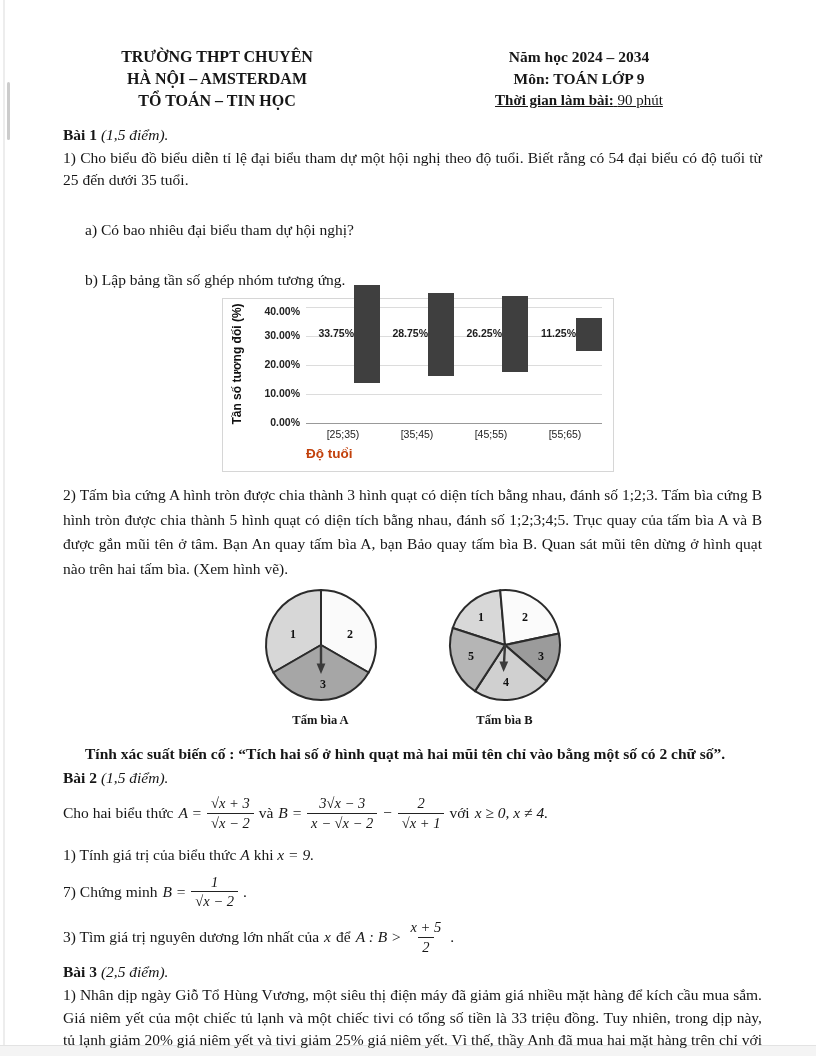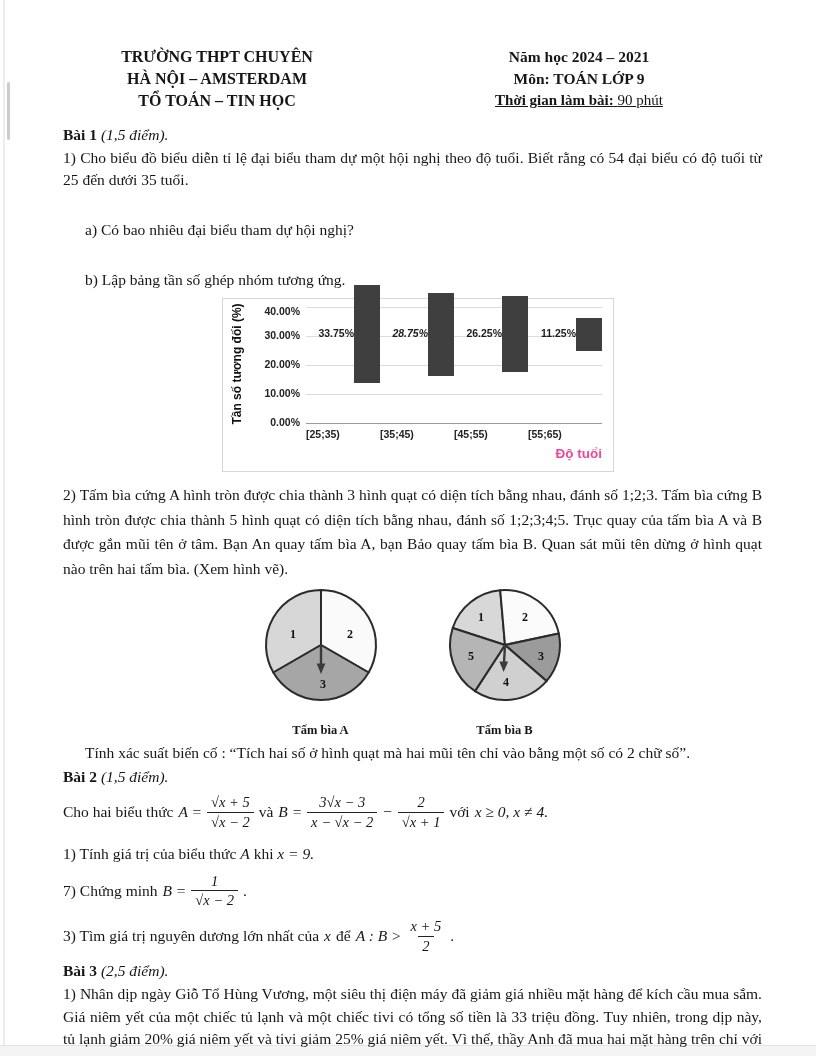--- a/index.html
+++ b/index.html
@@ -44,27 +44,27 @@
     transform:rotate(-90deg);text-align:center;font-weight:bold;font-size:12px;color:#111;
   }
   .plot{position:absolute;left:83px;top:8px;width:296px;height:116px;}
   .gridline{position:absolute;left:0;width:100%;height:1px;background:#dcdcdc;}
   .axisline{background:#999;}
   .ytick{position:absolute;left:0;width:77px;text-align:right;font-size:10.5px;font-weight:600;color:#222;}
   .bar-col{position:absolute;bottom:14px;height:150px;display:flex;flex-direction:row;align-items:center;justify-content:flex-end;}
   .bar{width:26px;}
   .bar-label{font-size:10.5px;font-weight:600;color:#1c1c1c;margin-bottom:3px;white-space:nowrap;}
   .xticks{position:absolute;left:83px;top:129px;width:296px;display:flex;}
-  .xtick{flex:1;font-size:10.5px;font-weight:700;color:#222;}
-  .chart-xlabel{position:absolute;left:83px;top:147px;width:296px;text-align:right;font-weight:bold;font-size:13.5px;color:#ec4899;}
+  .xtick{flex:1;text-align:center;font-size:10.5px;font-weight:400;color:#222;}
+  .chart-xlabel{position:absolute;left:83px;top:147px;width:296px;text-align:left;font-weight:bold;font-size:13.5px;color:#c2410c;}
 
   
   .spinners{display:flex;justify-content:center;align-items:flex-start;gap:34px;margin:4px 0 2px 0;}
   .spin-fig{width:150px;text-align:center;}
-  .spin-cap{font-weight:bold;font-size:12.5px;margin-top:14px;}
+  .spin-cap{font-weight:bold;font-size:12.5px;margin-top:4px;}
   svg text{font-family:"Liberation Serif","DejaVu Serif",serif;font-weight:bold;font-size:12px;fill:#111;}
 
   
   .fline{display:flex;align-items:center;flex-wrap:wrap;column-gap:5px;font-size:15.5px;margin:7px 0;}
   .math{font-style:italic;}
   .frac{display:inline-flex;flex-direction:column;align-items:center;font-style:italic;font-size:14.5px;line-height:1.15;vertical-align:middle;}
   .frac .den{border-top:1px solid #222;}
   .frac .num,.frac .den{padding:1px 4px;white-space:nowrap;}
 </style>
 </head>
@@ -78,21 +78,21 @@
 
   <div class="content">
 
     <div class="hdr">
       <div class="hdr-left">
         <div>TRƯỜNG THPT CHUYÊN</div>
         <div>HÀ NỘI – AMSTERDAM</div>
         <div>TỔ TOÁN – TIN HỌC</div>
       </div>
       <div class="hdr-right">
-        <div class="t2">Năm học 2024 – 2021</div>
+        <div class="t2">Năm học 2024 – 2034</div>
         <div class="t3">Môn: TOÁN LỚP 9</div>
         <div class="t4"><b>Thời gian làm bài:</b> <span>90 phút</span></div>
       </div>
     </div>
 
     <p class="sec-head" style="margin-top:14px;"><span class="bt">Bài 1</span> <span class="pt">(1,5 điểm).</span></p>
     <p class="btxt just" style="margin-top:3px;">1) Cho biểu đồ biểu diễn tỉ lệ đại biểu tham dự một hội nghị theo độ tuổi. Biết rằng có 54 đại biểu có độ tuổi từ 25 đến dưới 35 tuổi.</p>
     <p class="btxt indent">a) Có bao nhiêu đại biểu tham dự hội nghị?</p>
     <p class="btxt indent">b) Lập bảng tần số ghép nhóm tương ứng.</p>
 
@@ -101,21 +101,21 @@
       <div class="plot" id="plot">
           <div class="gridline axisline" style="top: 115.5px;"></div>
           <div class="gridline" style="top: 86.5px;"></div>
           <div class="gridline" style="top: 57.5px;"></div>
           <div class="gridline" style="top: 28.5px;"></div>
           <div class="gridline" style="top: -0.5px;"></div>
           <div class="bar-col" style="left: 0px; width: 74px;">
             <div class="bar-label">33.75%</div>
             <div class="bar" style="height: 97.875px; background: rgb(63, 63, 63);"></div>
           </div>
-          <div class="bar-col" style="left: 74px; width: 74px; font-style: italic;">
+          <div class="bar-col" style="left: 74px; width: 74px;">
             <div class="bar-label">28.75%</div>
             <div class="bar" style="height: 83.375px; background: rgb(63, 63, 63);"></div>
           </div>
           <div class="bar-col" style="left: 148px; width: 74px;">
             <div class="bar-label">26.25%</div>
             <div class="bar" style="height: 76.125px; background: rgb(63, 63, 63);"></div>
           </div>
           <div class="bar-col" style="left: 222px; width: 74px;">
             <div class="bar-label">11.25%</div>
             <div class="bar" style="height: 32.625px; background: rgb(63, 63, 63);"></div>
@@ -163,29 +163,29 @@
           <text x="36" y="36" text-anchor="middle">1</text>
           <text x="80" y="36" text-anchor="middle">2</text>
           <text x="96" y="75" text-anchor="middle">3</text>
           <text x="61" y="101" text-anchor="middle">4</text>
           <text x="26" y="75" text-anchor="middle">5</text>
         </svg>
         <div class="spin-cap">Tấm bìa B</div>
       </div>
     </div>
 
-    <p class="btxt" style="text-indent:22px;margin-top:4px;">Tính xác suất biến cố : “Tích hai số ở hình quạt mà hai mũi tên chỉ vào bằng một số có 2 chữ số”.</p>
+    <p class="btxt" style="text-indent:22px;margin-top:15px;font-weight:bold;">Tính xác suất biến cố : “Tích hai số ở hình quạt mà hai mũi tên chỉ vào bằng một số có 2 chữ số”.</p>
 
     <p class="sec-head" style="margin-top:4px;"><span class="bt">Bài 2</span> <span class="pt">(1,5 điểm).</span></p>
 
     <div class="fline">
       <span>Cho hai biểu thức</span>
       <span class="math">A =</span>
       <span class="frac">
-          <span class="num">√x + 5</span>
+          <span class="num">√x + 3</span>
           <span class="den">√x − 2</span>
         </span>
       <span>và</span>
       <span class="math">B =</span>
       <span class="frac">
           <span class="num">3√x − 3</span>
           <span class="den">x − √x − 2</span>
         </span>
       <span class="math">−</span>
       <span class="frac">

